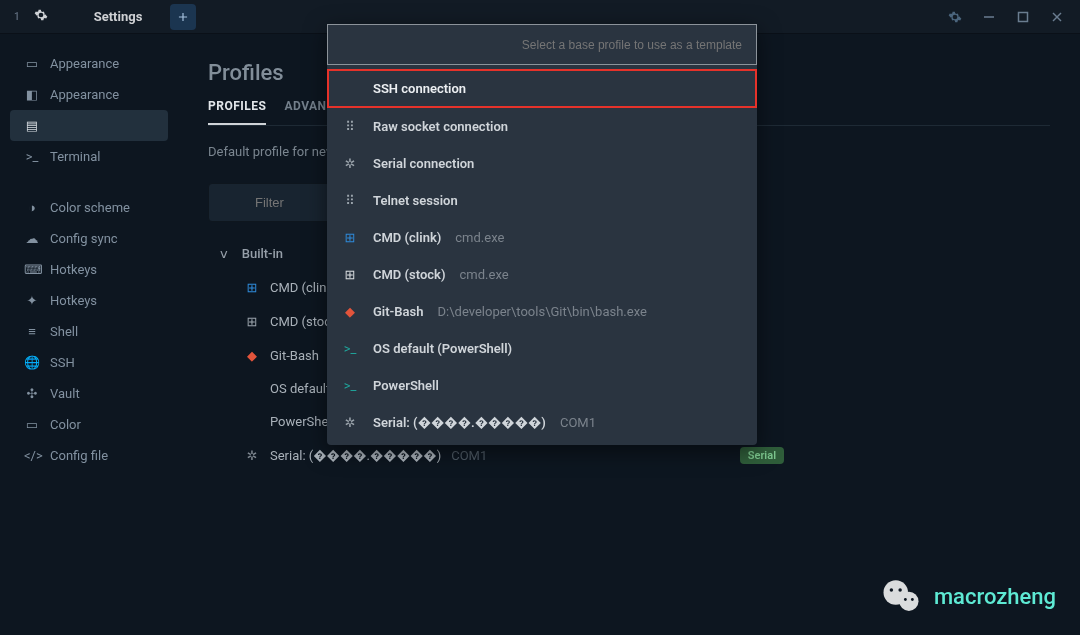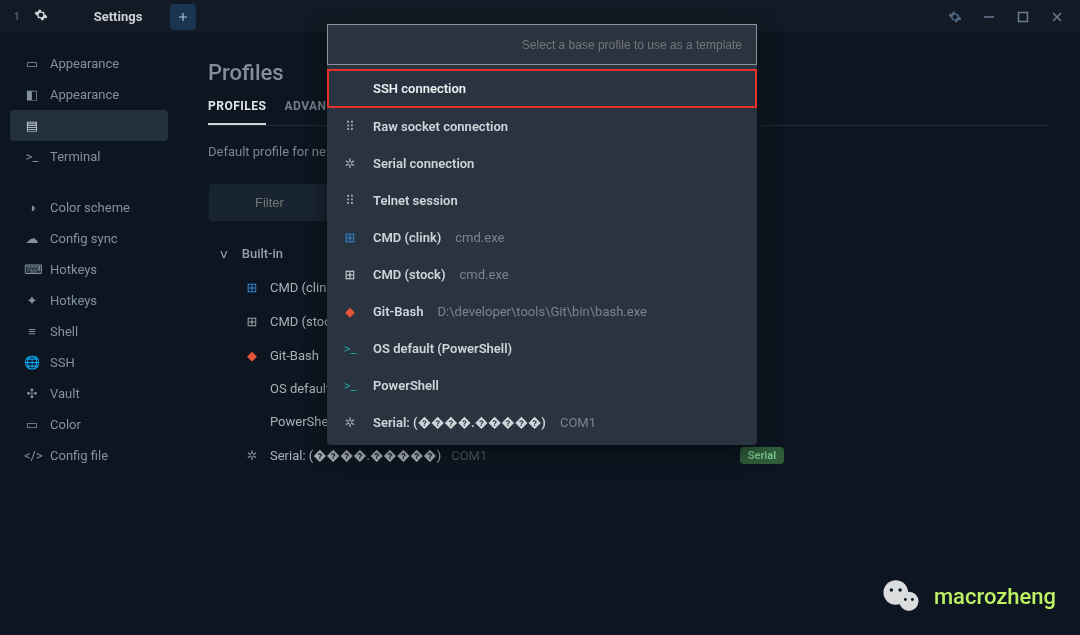--- a/index.html
+++ b/index.html
@@ -172,21 +172,21 @@
     border:2px solid #e6322a;
     padding:9px 12px;
   }
   .popup-item .pi-label { font-weight:600; }
   .popup-item.highlight .pi-label { color:#eceff2; }
 
   
   .watermark {
     position:absolute; right:24px; bottom:18px;
     display:flex; align-items:center; gap:12px;
-    color:#bef264;
+    color:#5eead4;
     font-size:22px; font-weight:500;
   }
   .watermark .bubble {
     width:42px;height:42px; position:relative;
   }
   .watermark .bubble svg { width:42px;height:42px; fill:#dadcdd; }
 
   
   .sicon { width:14px;height:14px; display:inline-block; }
   svg { stroke:none; }

